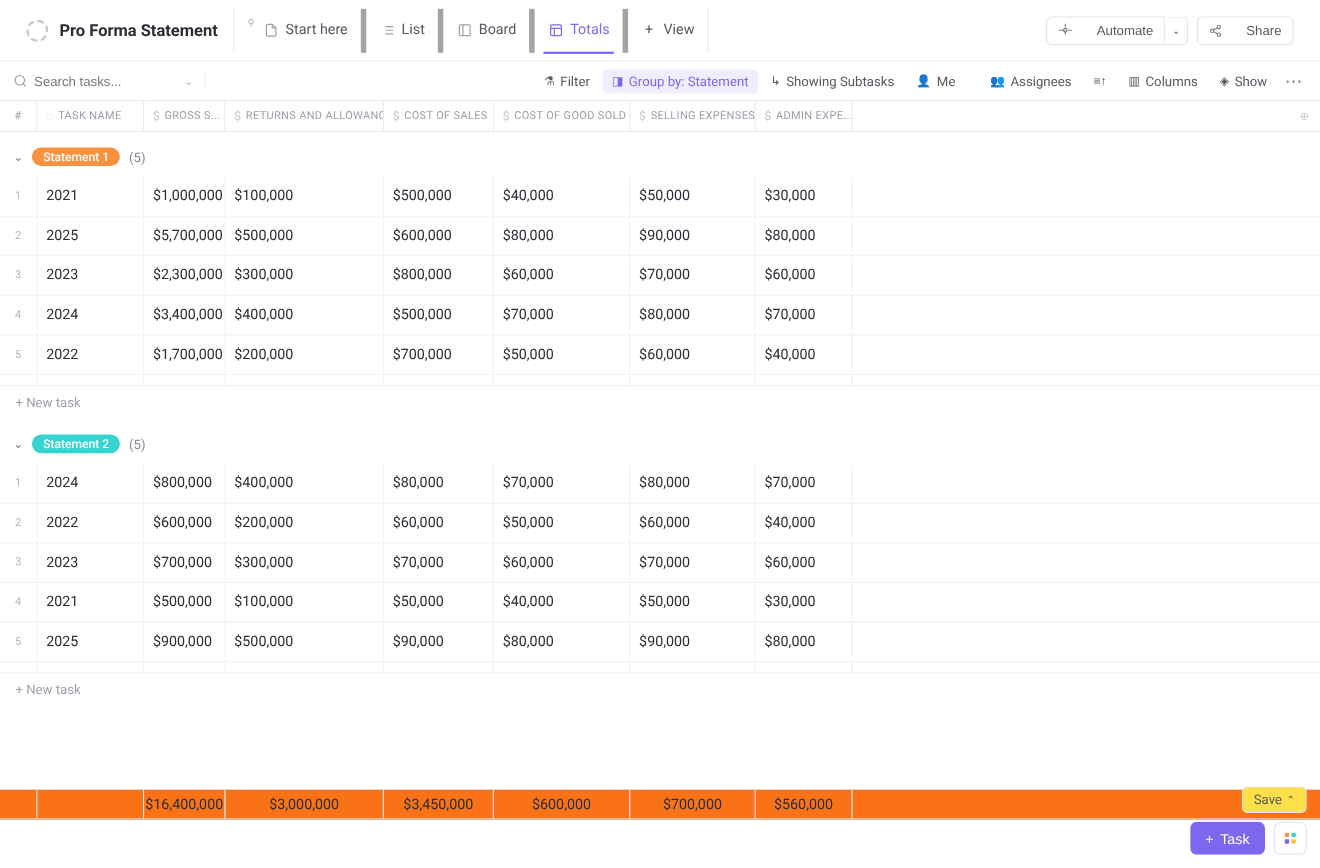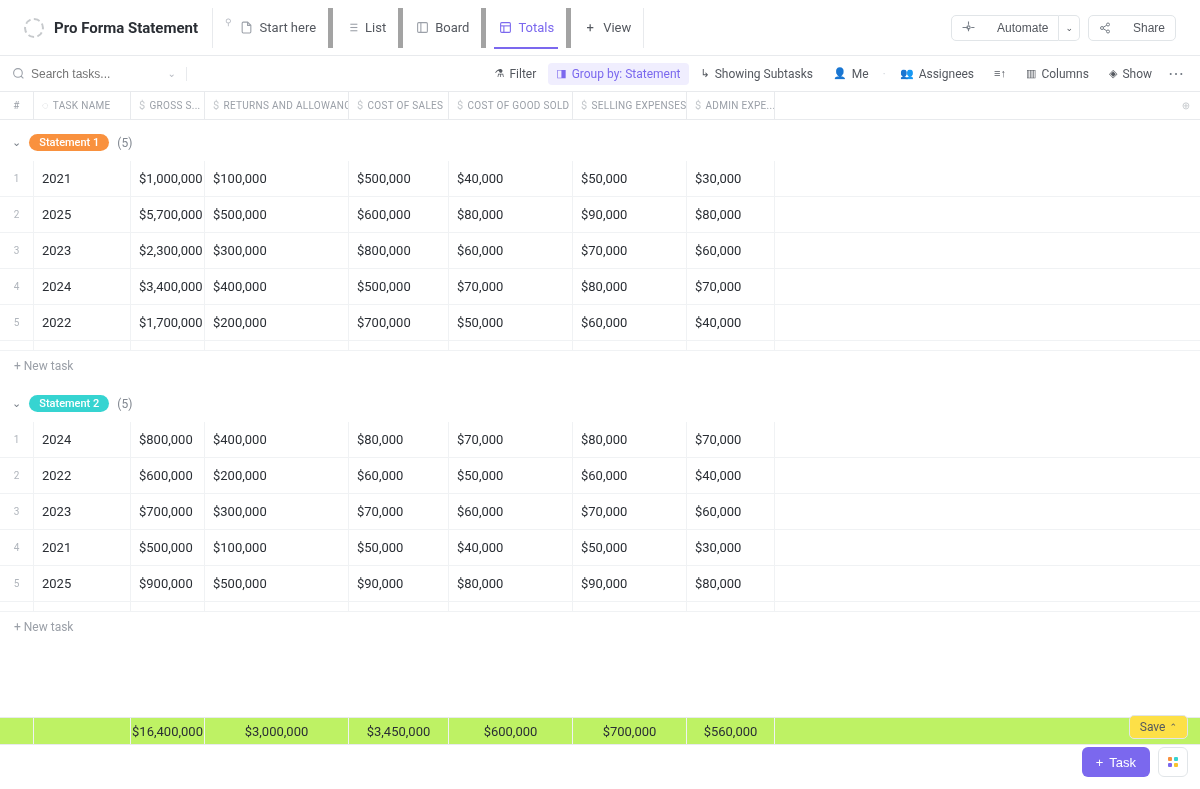--- a/index.html
+++ b/index.html
@@ -53,21 +53,21 @@
 .count { font-size: 12px; color: #828891; }
 
 .row { display: flex; height: 36px; border-bottom: 1px solid #f0f2f4; align-items: center; }
 .rownum { width: 34px; text-align: center; font-size: 10px; color: #b0b5bc; border-right: 1px solid #f0f2f4; align-self: stretch; display: flex; align-items: center; justify-content: center; }
 .cell { padding: 0 8px; font-size: 13px; color: #2a2e34; border-right: 1px solid #f0f2f4; align-self: stretch; display: flex; align-items: center; overflow: hidden; }
 .spacer-row { height: 10px; border-bottom: 1px solid #f0f2f4; display: flex; }
 .spacer-row .rownum { border-right: 1px solid #f0f2f4; }
 .spacer-row .cell { border-right: 1px solid #f0f2f4; }
 .new-task { padding: 8px 14px; font-size: 12px; color: #9ba0a8; cursor: pointer; }
 
-.footer { position: fixed; bottom: 44px; left: 0; right: 0; display: flex; height: 28px; border-top: 1px solid #e8eaed; border-bottom: 1px solid #e8eaed; font-size: 11px; color: #7d828a; background: #bef264; }
+.footer { position: fixed; bottom: 44px; left: 0; right: 0; display: flex; height: 28px; border-top: 1px solid #e8eaed; border-bottom: 1px solid #e8eaed; font-size: 11px; color: #7d828a; background: #f97316; }
 .footer .cell { justify-content: center; }
 
 .save-pill { position: fixed; bottom: 50px; right: 12px; border: 1px solid #e1e5e8; border-radius: 5px; padding: 4px 10px; font-size: 12px; color: #54585f; background: #fde047; cursor: pointer; display: flex; align-items: center; gap: 4px; }
 
 .bottom-actions { position: fixed; bottom: 12px; right: 12px; display: flex; gap: 8px; }
 .task-btn { background: #7b68ee; color: #fff; border: none; border-radius: 6px; padding: 7px 14px; font-size: 13px; cursor: pointer; display: flex; align-items: center; gap: 6px; }
 .grid-btn { width: 30px; height: 30px; border: 1px solid #e1e5e8; border-radius: 6px; background: #fff; display: flex; align-items: center; justify-content: center; cursor: pointer; }
 .grid-dots { display: grid; grid-template-columns: repeat(2,4px); gap: 2px; }
 .grid-dots span { width: 4px; height: 4px; border-radius: 1px; }
 .gd1{background:#f9913e}.gd2{background:#36d4d1}.gd3{background:#7b68ee}.gd4{background:#f8c430}

